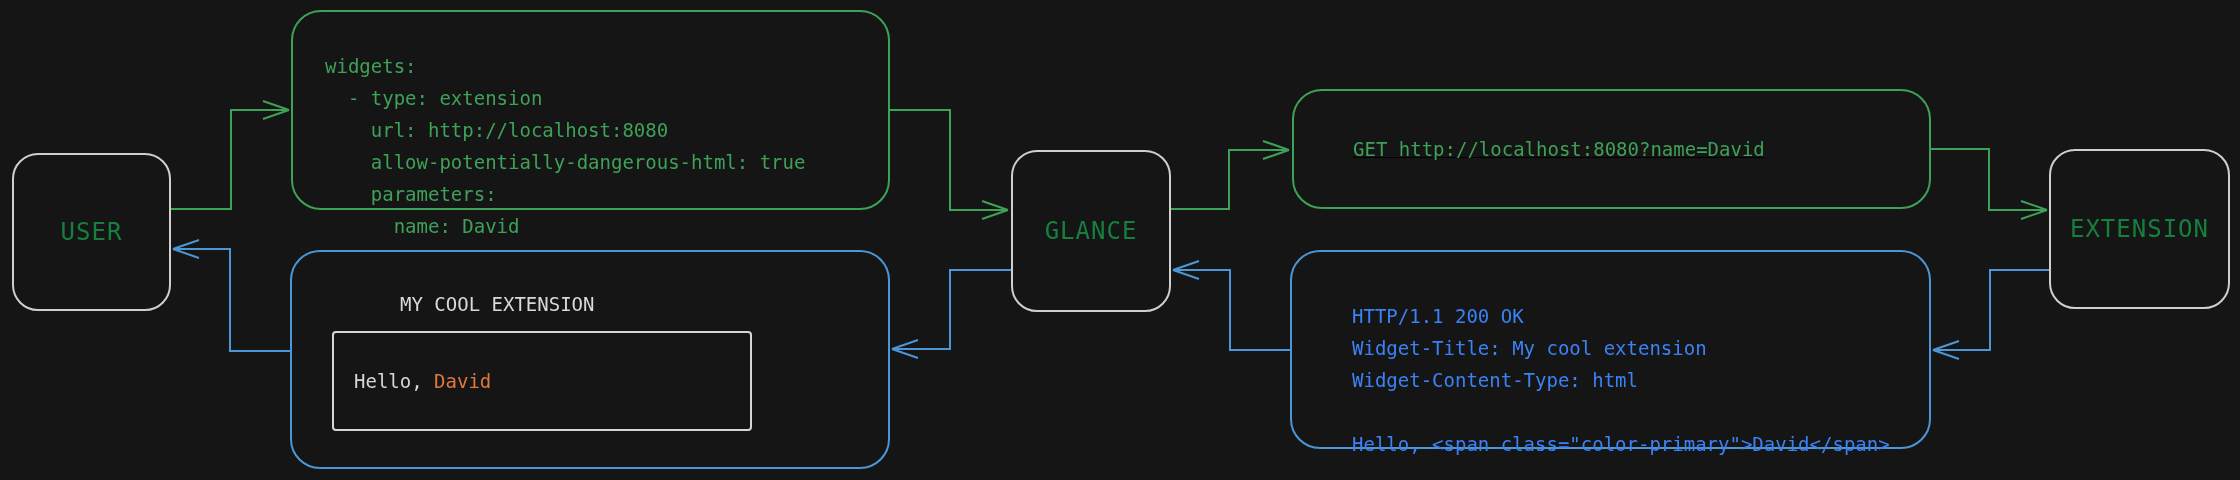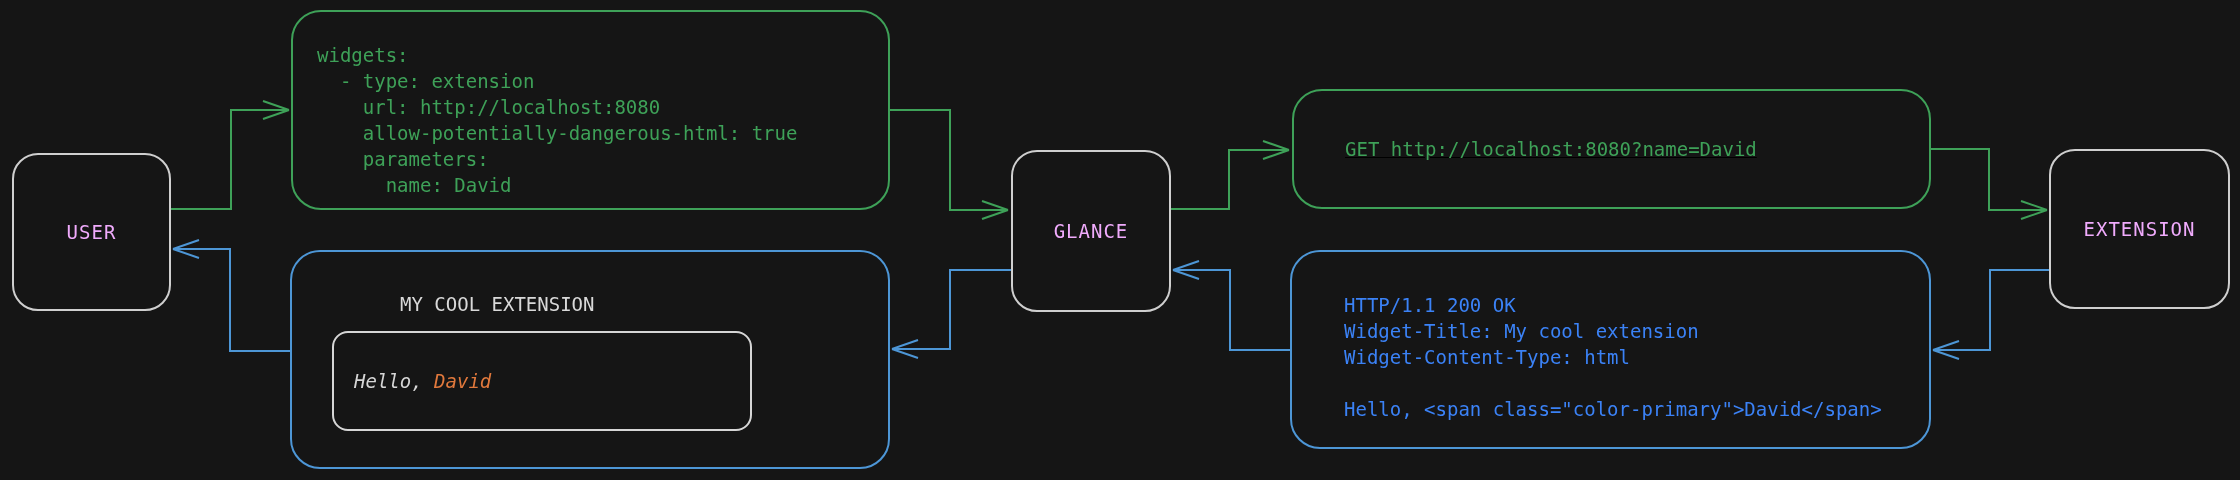--- a/index.html
+++ b/index.html
@@ -15,53 +15,52 @@
     position: absolute;
     border: 2px solid #cfcfcf;
     border-radius: 26px;
     background: #151515;
     display: flex;
     align-items: center;
     justify-content: center;
     box-sizing: border-box;
   }
   .node-label {
-    color: #f0abfc;
-    font-size: 19px;
+    color: #15803d;
+    font-size: 24px;
     letter-spacing: 1px;
     white-space: nowrap;
   }
   .big-box {
     position: absolute;
     border-radius: 30px;
     background: #151515;
     box-sizing: border-box;
   }
   .big-box.green  { border: 2px solid #3ea158; }
   .big-box.blue   { border: 2px solid #4d96d6; }
   .code {
     position: absolute;
     font-size: 19px;
-    line-height: 26px;
+    line-height: 32px;
     white-space: pre;
-    margin: 0;
+    margin: 8px;
   }
   .code.green  { color: #3ea158; }
   .code.blue   { color: #3b82f6; }
   #request-box  { display: flex; align-items: center; text-decoration: underline; }
   #request-box .code { position: static; padding-left: 51px; }
   svg.wires { position: absolute; left: 0; top: 0; pointer-events: none; }
   .inner-box {
     position: absolute;
     border: 2px solid #d6d6d6;
-    border-radius: 16px;
+    border-radius: 4px;
     box-sizing: border-box;
     display: flex;
     align-items: center;
-    font-style: italic;
   }
   .greeting { font-size: 19px; line-height: 24px; padding-left: 20px; color: #d6d6d6; white-space: pre; }
   .greeting .name { color: #e0783c; }
   .wtitle {
     position: absolute;
     left: 60px; top: 40px;
     font-size: 19px; line-height: 24px;
     color: #d9d9d9; white-space: pre; padding-left: 48px;
   }
 </style>

